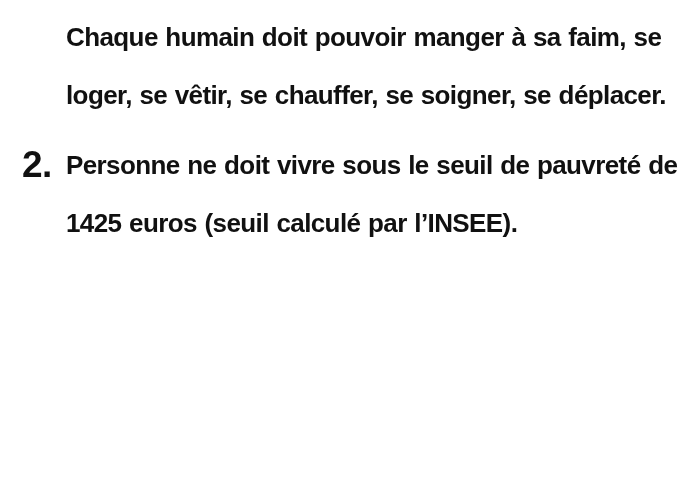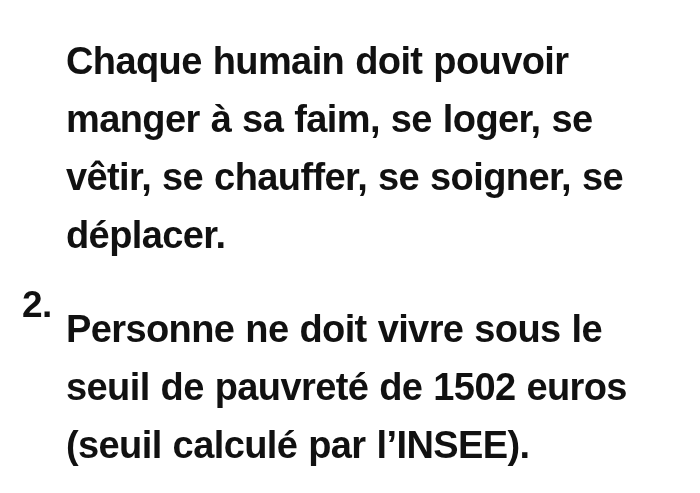--- a/index.html
+++ b/index.html
@@ -39,37 +39,36 @@
     font-weight: 700;
     line-height: 58px;
     color: #111111;
     letter-spacing: -0.5px;
   }
   .marker.blank {
     color: transparent;
   }
   .body-text {
     flex: 1 1 auto;
-    font-size: 38px;
+    font-size: 26px;
     font-weight: 700;
     line-height: 58px;
     color: #111111;
     letter-spacing: -0.6px;
     word-spacing: 1px;
-    margin-top: 24px;
   }
 </style>
 </head>
 <body>
 
 <div class="page">
 
   <div class="item">
     <div class="marker blank"></div>
     <div class="body-text">Chaque humain doit pouvoir manger à sa faim, se loger, se vêtir, se chauffer, se soigner, se déplacer.</div>
   </div>
 
   <div class="item">
     <div class="marker">2.</div>
-    <div class="body-text">Personne ne doit vivre sous le  seuil de pauvreté de 1502 euros (seuil calculé par l’INSEE).</div>
+    <div class="body-text">Personne ne doit vivre sous le  seuil de pauvreté de 1425 euros (seuil calculé par l’INSEE).</div>
   </div>
 
 </div>
 
 </body></html>

